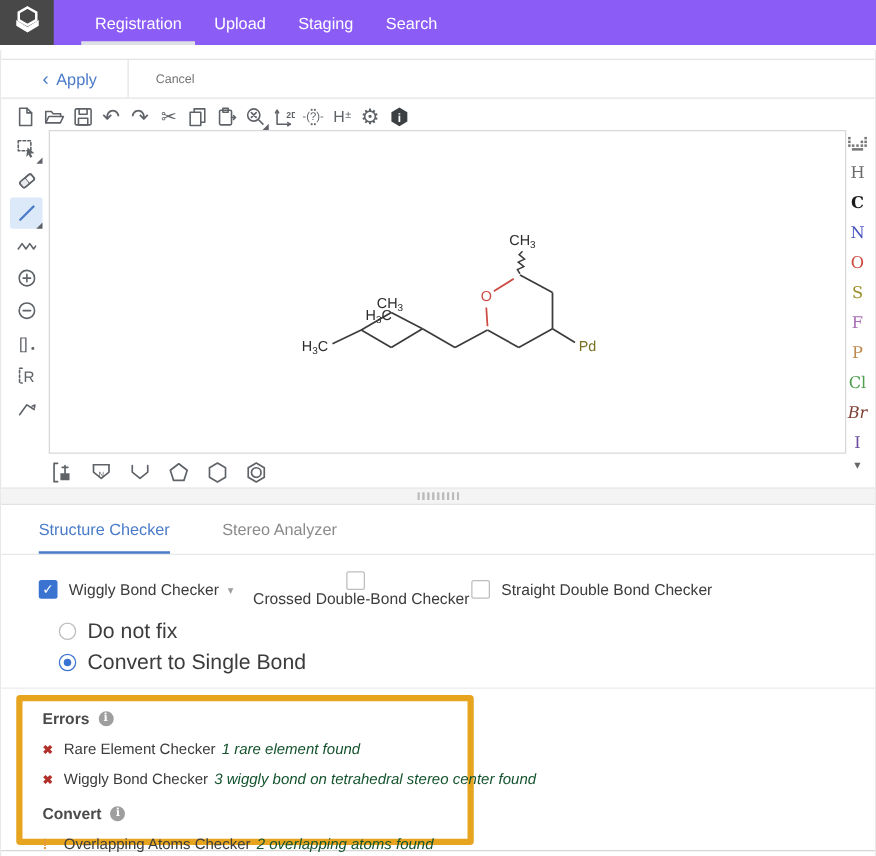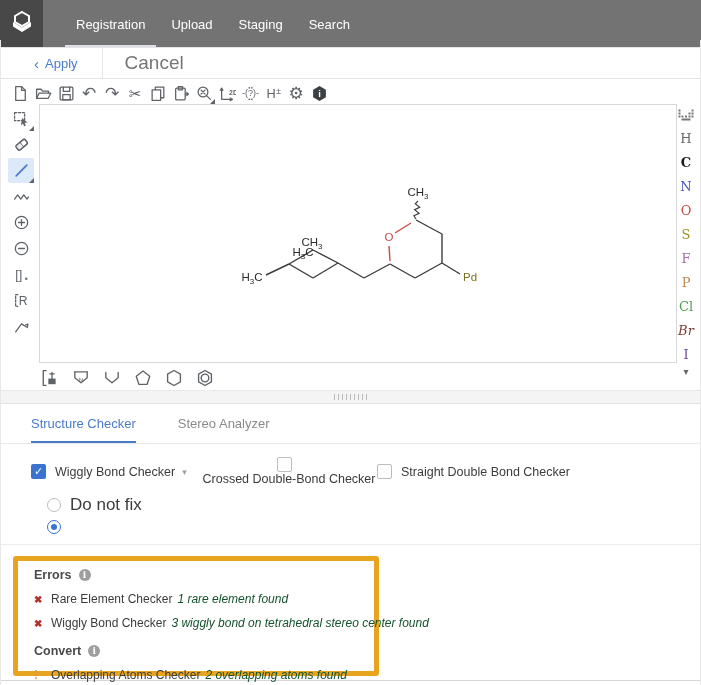--- a/index.html
+++ b/index.html
@@ -1,33 +1,33 @@
 <!DOCTYPE html>
 <html><head>
 <meta charset="utf-8">
 <style>
   * { margin:0; padding:0; box-sizing:border-box; }
   html,body { width:701px; height:685px; }
   body { position:relative; font-family:"Liberation Sans",sans-serif; background:#fff; overflow:hidden; color:#3c3c3c; }
 
   
-  .navbar { position:absolute; top:0; left:0; right:0; height:48px; background:#737373; display:flex; align-items:stretch; }
+  .navbar { position:absolute; top:0; left:0; right:0; height:36px; background:#8b5cf6; display:flex; align-items:stretch; }
   .logo-box { width:43px; background:#484848; display:flex; align-items:center; justify-content:center; flex:0 0 auto; cursor:pointer; }
   .nav-items { display:flex; margin-left:20px; }
   .nav-item { color:#fff; font-size:13px; padding:0 13px; display:flex; align-items:center; position:relative; cursor:pointer; }
   .nav-item.active::after { content:""; position:absolute; left:2px; right:2px; bottom:0; height:3px; background:#dde0e6; }
 
   .app-frame { position:absolute; top:40px; left:0; right:0; bottom:0; border-left:1px solid #e8e8e8; border-right:1px solid #e8e8e8; }
 
   
   .action-bar { position:absolute; top:7px; left:0; right:0; height:32px; background:#fff; border-top:1px solid #e4e4e4; border-bottom:1px solid #e4e4e4; display:flex; align-items:stretch; }
   .apply-btn { display:flex; align-items:center; gap:6px; color:#4a7bc8; font-size:13px; padding:0 24px 0 33px; cursor:pointer; }
   .apply-chevron { font-size:15px; line-height:1; }
   .v-divider { width:1px; background:#e4e4e4; }
-  .cancel-btn { display:flex; align-items:center; color:#757575; font-size:19px; padding:0 22px; cursor:pointer; }
+  .cancel-btn { display:flex; align-items:center; color:#757575; font-size:10px; padding:0 22px; cursor:pointer; }
 
   
   .file-toolbar { position:absolute; top:41px; left:8px; height:24px; display:flex; align-items:center; }
   .ft-icon { width:22px; height:22px; margin-right:1px; display:flex; align-items:center; justify-content:center; position:relative; cursor:pointer; color:#5f6368; }
   .ft-icon .g { font-size:16px; line-height:1; color:#5f6368; }
   .submenu-corner::after { content:""; position:absolute; right:0px; bottom:0px; border-left:5px solid transparent; border-bottom:5px solid #5f6368; }
 
   .left-toolbar { position:absolute; top:66px; left:7px; width:28px; display:flex; flex-direction:column; }
   .lt-tool { width:26px; height:25px; margin-bottom:1px; display:flex; align-items:center; justify-content:center; position:relative; cursor:pointer; border-radius:2px; }
   .lt-tool.active { background:#dce9f8; }
@@ -383,20 +383,21 @@
           <span>Straight Double Bond Checker</span>
         </div>
       </div>
     <div class="radio-group" id="fix-options">
         <div class="radio-row">
           <span class="radio off"></span>
           <span>Do not fix</span>
         </div>
         <div class="radio-row">
           <span class="radio on"></span>
+          <span>Convert to Single Bond</span>
         </div>
       </div>
     <div class="panel-divider"></div>
     <div class="status-row">
       <span class="status-label">Structure checker is</span>
       <div class="toggle">
         <div class="toggle-knob"></div>
         <div class="toggle-text">ON</div>
       </div>
     </div>

